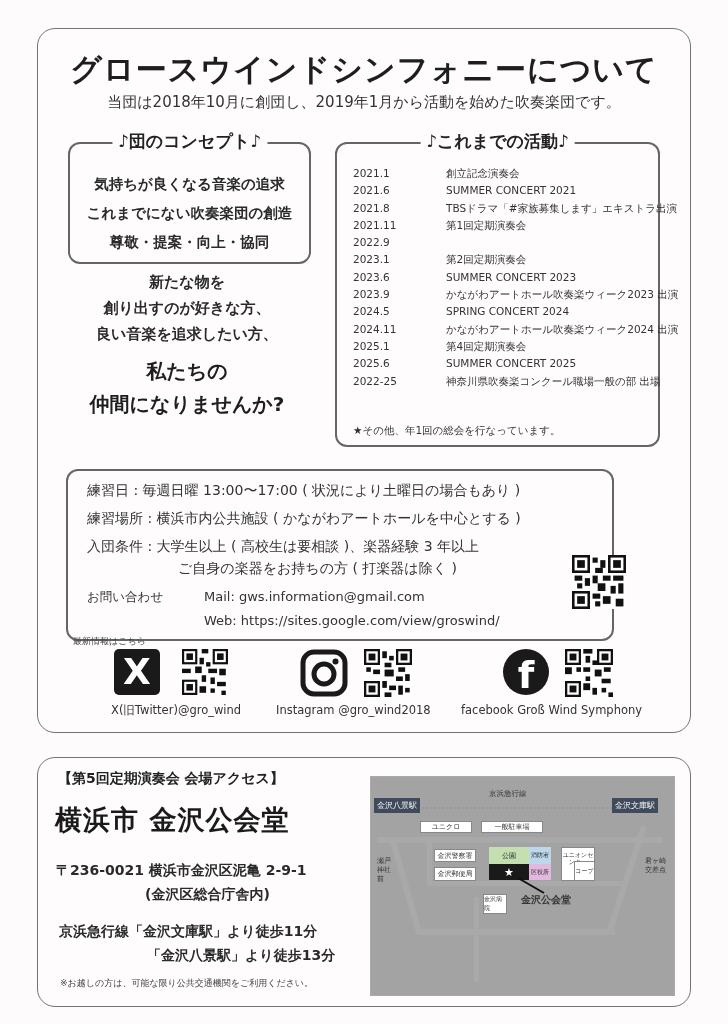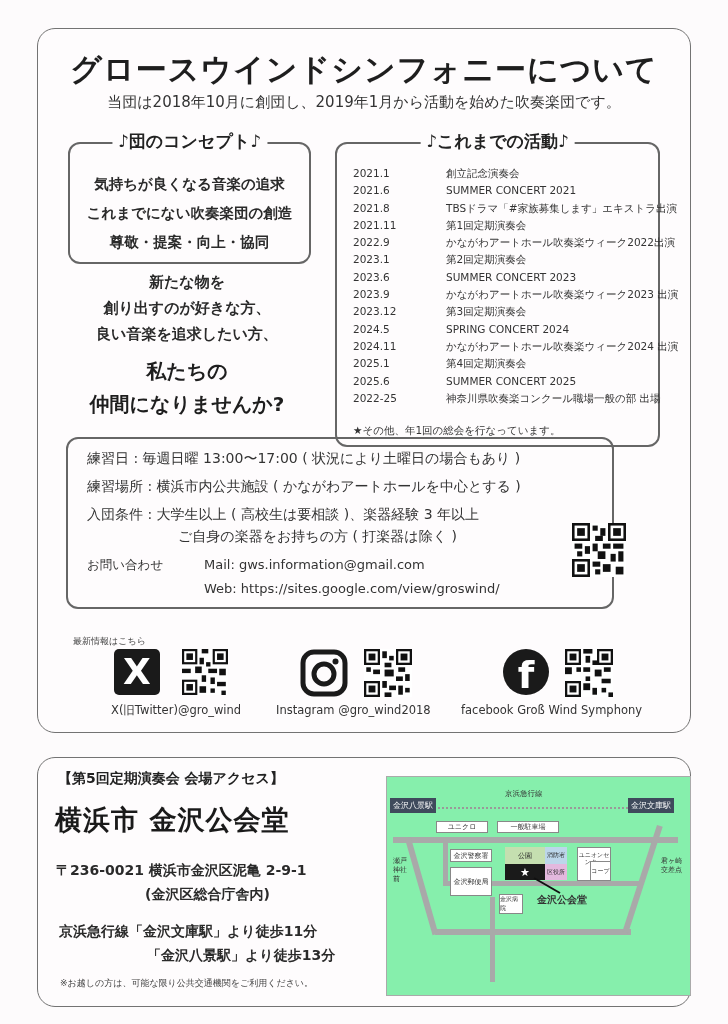--- a/index.html
+++ b/index.html
@@ -26,39 +26,39 @@
   #activity-list { position: absolute; top: 21px; left: 16px; width: 300px; }
   .act-row { display: flex; font-size: 10.5px; line-height: 17.3px; color: #333; white-space: nowrap; gap: 36px; }
   .act-date { width: 57px; flex-shrink: 0; }
   .act-note { position: absolute; left: 16px; top: 280px; font-size: 10.5px; color: #333; }
 
   #recruit { position: absolute; left: 0; top: 240px; width: 298px; text-align: center; }
   .recruit-small { font-size: 15px; font-weight: bold; line-height: 26px; color: #2a2a2a; }
   .recruit-big { font-size: 20px; font-weight: bold; line-height: 33px; color: #1e1e1e; }
   .recruit-big.first { margin-top: 8px; }
 
-  #info-box { left: 28px; top: 408px; width: 548px; height: 172px; }
+  #info-box { left: 28px; top: 440px; width: 548px; height: 172px; }
   .info-line { position: absolute; left: 19px; font-size: 14px; color: #333; white-space: nowrap; }
   .qr { position: absolute; background: #fff; }
   .qr svg { display: block; }
 
   .latest-label { position: absolute; left: 35px; top: 606px; font-size: 9px; color: #444; }
   .sns { position: absolute; top: 620px; }
   .sns-icon { position: absolute; width: 46px; height: 46px; }
   .sns-label { position: absolute; top: 54px; font-size: 11.5px; color: #333; white-space: nowrap; }
 
   .venue-heading { left: 20px; top: 12px; font-size: 14px; font-weight: bold; color: #222; }
   .venue-name { left: 17px; top: 44px; font-size: 27px; font-weight: bold; color: #1a1a1a; letter-spacing: 1px; }
   .venue-addr { left: 18px; top: 104px; font-size: 14px; font-weight: bold; color: #2a2a2a; }
   .venue-addr2 { left: 107px; top: 128px; font-size: 14px; font-weight: bold; color: #2a2a2a; }
   .venue-route1 { left: 21px; top: 165px; font-size: 14px; font-weight: bold; color: #2a2a2a; }
   .venue-route2 { left: 109px; top: 189px; font-size: 14px; font-weight: bold; color: #2a2a2a; }
   .venue-note { left: 22px; top: 219px; font-size: 9px; color: #444; }
 
-  #map { position: absolute; left: 348px; top: 18px; width: 305px; height: 220px; border: 1.5px solid #aaa; background: #86efac; overflow: hidden; }
+  #map { position: absolute; left: 332px; top: 18px; width: 305px; height: 220px; border: 1.5px solid #aaa; background: #a3a3a3; overflow: hidden; }
   .map-label { position: absolute; font-size: 7px; color: #333; white-space: nowrap; }
   .station { position: absolute; background: #3f4a5c; color: #fff; font-size: 8px; padding: 2px 3px; }
   .road { position: absolute; background: #a9a9a9; }
   .bldg { position: absolute; border: 1.2px solid #888; background: #fff; font-size: 7px; color: #333; display: flex; align-items: center; justify-content: center; }
 </style>
 </head>
 <body>
 
 <div id="top-panel" class="panel">
   <div class="abs title">グロースウインドシンフォニーについて</div>
@@ -95,37 +95,32 @@
       <div class="act-row">
           <span class="act-date">2021.8</span>
           <span>TBSドラマ「#家族募集します」エキストラ出演</span>
         </div>
       <div class="act-row">
           <span class="act-date">2021.11</span>
           <span>第1回定期演奏会</span>
         </div>
       <div class="act-row">
           <span class="act-date">2022.9</span>
-          <span>かながわアートホール吹奏楽ウィーク2022出演</span>
         </div>
       <div class="act-row">
           <span class="act-date">2023.1</span>
           <span>第2回定期演奏会</span>
         </div>
       <div class="act-row">
           <span class="act-date">2023.6</span>
           <span>SUMMER CONCERT 2023</span>
         </div>
       <div class="act-row">
           <span class="act-date">2023.9</span>
           <span>かながわアートホール吹奏楽ウィーク2023 出演</span>
-        </div>
-      <div class="act-row">
-          <span class="act-date">2023.12</span>
-          <span>第3回定期演奏会</span>
         </div>
       <div class="act-row">
           <span class="act-date">2024.5</span>
           <span>SPRING CONCERT 2024</span>
         </div>
       <div class="act-row">
           <span class="act-date">2024.11</span>
           <span>かながわアートホール吹奏楽ウィーク2024 出演</span>
         </div>
       <div class="act-row">
@@ -339,21 +334,21 @@
     <div class="road" style="left:18px; top:62px; width:6px; height:100px; transform:rotate(-16deg); transform-origin:top left;"></div>
     <div class="road" style="left:270px; top:48px; width:6px; height:112px; transform:rotate(18deg); transform-origin:top left;"></div>
     <div class="road" style="left:103px; top:120px; width:5px; height:85px;"></div>
     <div class="road" style="left:56px; top:66px; width:5px; height:42px;"></div>
     <div class="road" style="left:56px; top:104px; width:200px; height:5px;"></div>
 
     <div class="map-label" style="left:6px; top:80px; line-height:9px; width:16px; white-space:normal;">瀬戸神社前</div>
     <div class="map-label" style="left:274px; top:80px; line-height:9px; width:22px; white-space:normal;">君ヶ崎交差点</div>
 
     <div class="bldg" style="left:63px; top:72px; width:42px; height:13px;">金沢警察署</div>
-    <div class="bldg" style="left:63px; top:90px; width:42px; height:29px;">金沢郵便局</div>
+    <div class="bldg" style="left:63px; top:90px; width:42px; height:14px;">金沢郵便局</div>
 
     <div class="abs" style="left:118px; top:70px; width:40px; height:17px; background:#c5dfb0; font-size:7px; display:flex; align-items:center; justify-content:center;">公園</div>
     <div class="abs" style="left:158px; top:70px; width:22px; height:17px; background:#bcd6ea; font-size:6px; display:flex; align-items:center; justify-content:center;">消防署</div>
     <div class="abs" style="left:118px; top:87px; width:40px; height:16px; background:#1a1a1a; color:#fff; font-size:11px; display:flex; align-items:center; justify-content:center;">★</div>
     <div class="abs" style="left:158px; top:87px; width:22px; height:16px; background:#e3b8de; font-size:6px; display:flex; align-items:center; justify-content:center;">区役所</div>
 
     <div class="bldg" style="left:190px; top:70px; width:34px; height:34px; align-items:flex-start; padding-top:3px; font-size:6px; text-align:center; line-height:7px;">ユニオンセンター</div>
     <div class="bldg" style="left:203px; top:84px; width:21px; height:20px; font-size:6px;">コープ</div>
 
     <div class="bldg" style="left:112px; top:117px; width:24px; height:20px; font-size:6px;">金沢病院</div>

